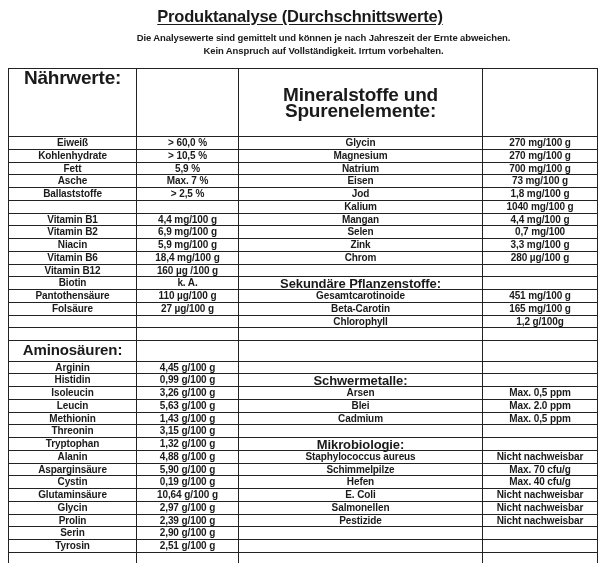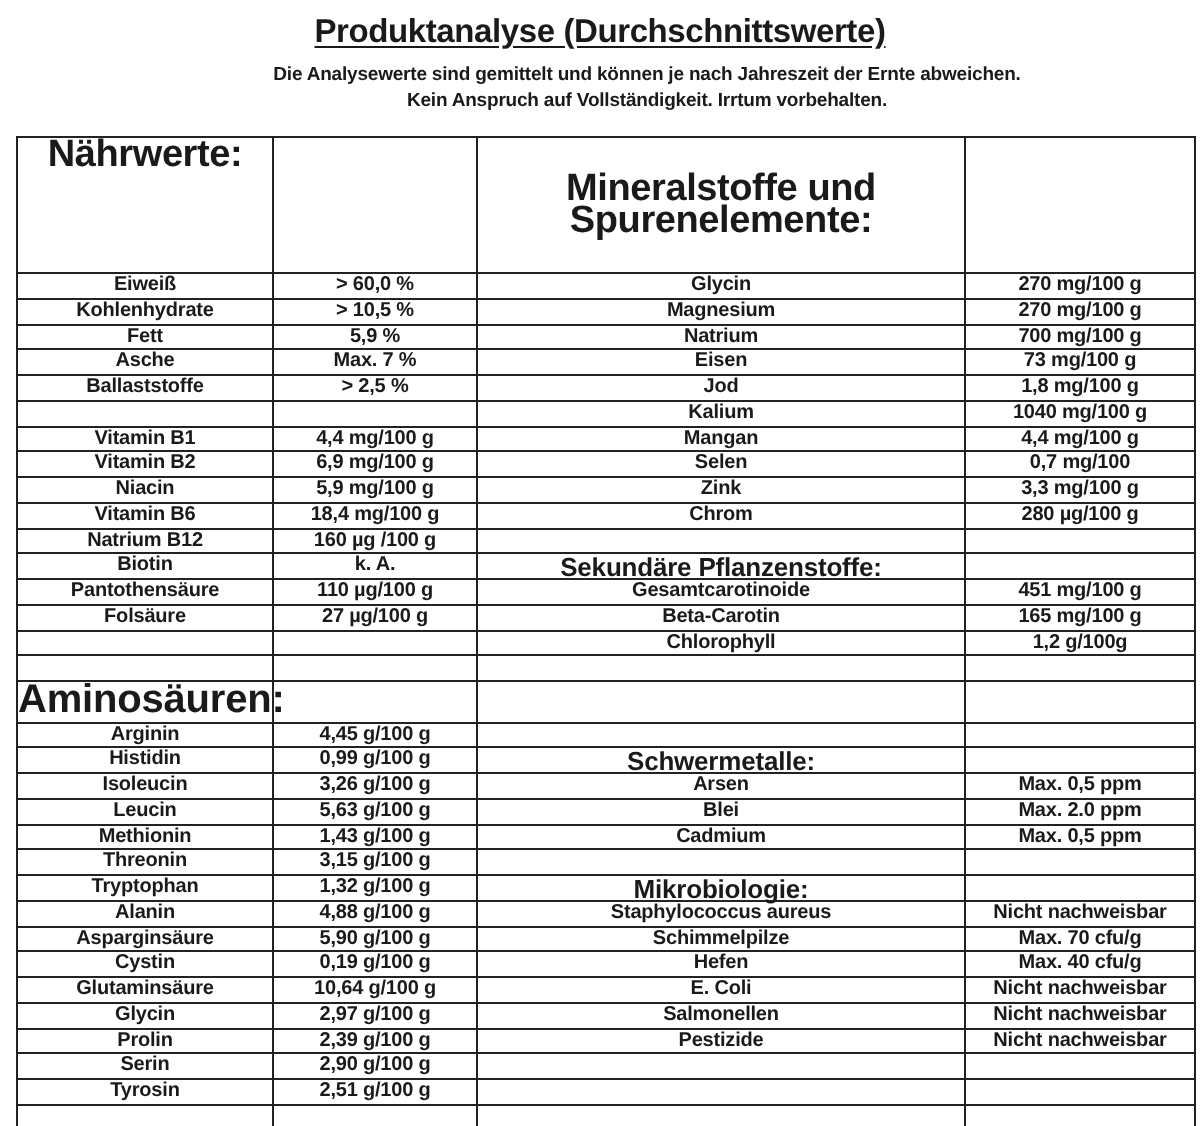--- a/index.html
+++ b/index.html
@@ -26,21 +26,21 @@
     text-align:center; vertical-align:top; overflow:visible;
   }
   td .c {
     height:11.76px; line-height:11.5px; font-size:10px; font-weight:bold;
     letter-spacing:-0.1px; white-space:nowrap; overflow:visible;
   }
   td .c.sec {            
     font-size:13px; line-height:13px;
   }
   tr.tall td .c { height:19.5px; }
-  tr.tall td .c.sec-left { font-size:20px; line-height:18px; }
+  tr.tall td .c.sec-left { font-size:15px; line-height:18px; }
   tr.head-row td { height:35px; }
   .head-label {
     display:block; padding-top:1px;
     font-size:19px; line-height:16px; font-weight:bold; letter-spacing:-0.2px;
   }
   .head-label.wrap { max-width:180px; margin:17px auto; }
 </style>
 </head>
 <body>
 
@@ -203,21 +203,21 @@
           </td>
           <td>
             <div class="c">Chrom</div>
           </td>
           <td>
             <div class="c">280 µg/100 g</div>
           </td>
         </tr>
         <tr>
           <td>
-            <div class="c">Natrium B12</div>
+            <div class="c">Vitamin B12</div>
           </td>
           <td>
             <div class="c">160 µg /100 g</div>
           </td>
           <td>
             <div class="c"></div>
           </td>
           <td>
             <div class="c"></div>
           </td>

